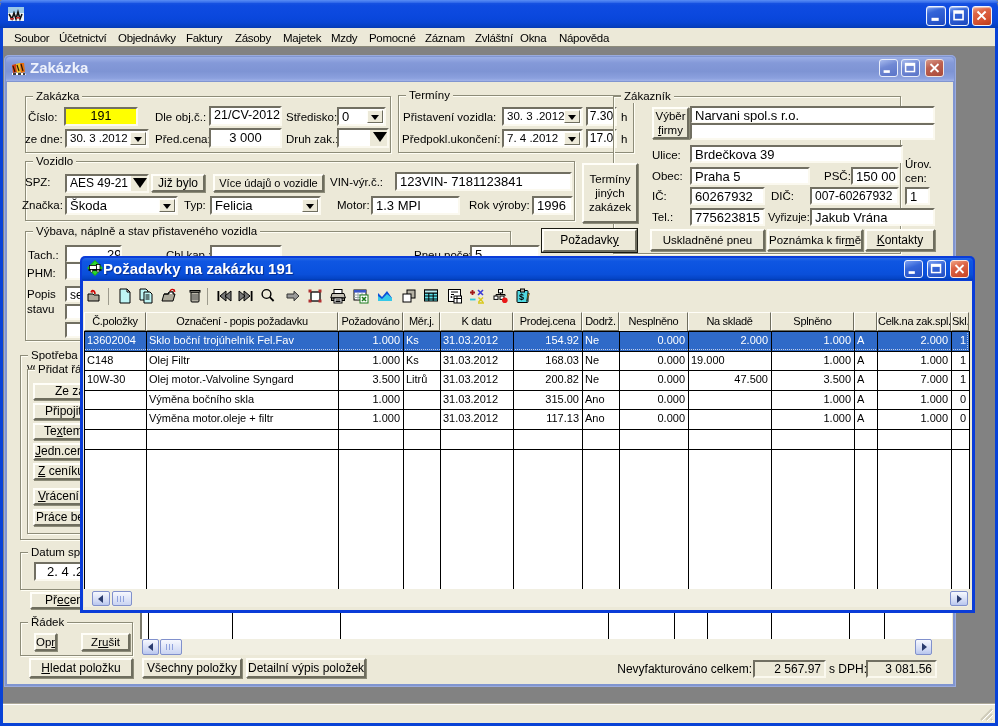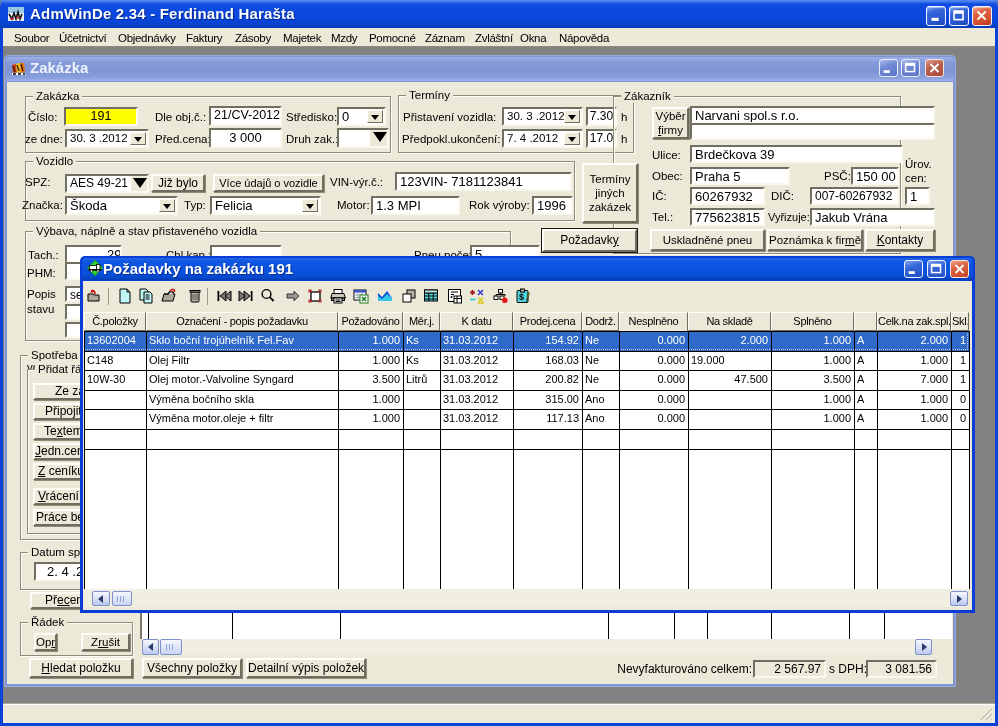--- a/index.html
+++ b/index.html
@@ -70,21 +70,20 @@
      background:repeating-linear-gradient(90deg,#8fa2dd 0,#8fa2dd 1px,transparent 1px,transparent 3px);}
   .arr{position:absolute;left:50%;top:50%;width:0;height:0;}
 </style></head>
 <body>
 <div id="app">
 
   <div class="abs appborder" style="left:0;top:26px;width:3px;height:700px;"></div>
   <div class="abs appborder" style="left:995px;top:26px;width:3px;height:700px;"></div>
   <div class="abs appborder" style="left:0;top:723px;width:998px;height:3px;"></div>
   <div class="abs" id="titlebar"></div>
-  <div class="abs apptitle">AdmWinDe 2.34 - Ferdinand Harašta</div>
   <div class="abs" id="appicon" style="left:8px;top:6px;width:17px;height:17px;"><svg width="17" height="17" viewBox="0 0 17 17">
         <rect x="0" y="1" width="16" height="14" fill="#eef4fa"></rect>
         <rect x="0" y="1" width="16" height="6" fill="#9cc8e8"></rect>
         <path d="M1 8 l3 5 2-6 2 6 2-7 2 7 2-5" fill="none" stroke="#111" stroke-width="1.6"></path>
         <rect x="2" y="12" width="4" height="1.6" fill="#c03030"></rect>
         <rect x="8" y="11" width="4" height="1.6" fill="#c03030"></rect>
       </svg></div>
   <div class="abs xpbtn" style="left:926px;">
       <svg class="glyph" viewBox="0 0 20 20">
         <rect x="5" y="12" width="8" height="3.4" fill="#fff"></rect>
@@ -181,21 +180,21 @@
           <span class="grplbl">Zákazník</span>
         </div>
       <div class="btn" style="left:645px;top:25px;width:37px;height:32px;font-size:11.5px;line-height:14px;">Výběr<br><u>f</u>irmy</div>
       <div class="fld" style="left:683px;top:24px;width:245px;height:18px;font-size:13px;">Narvani spol.s r.o.</div>
       <div class="fld" style="left:683px;top:41px;width:245px;height:17px;"></div>
       <div class="lbl" style="left:645px;top:67px;">Ulice:</div>
       <div class="fld" style="left:683px;top:63px;width:213px;height:18px;font-size:13px;">Brdečkova 39</div>
       <div class="lbl" style="left:898px;top:76px;">Úrov.</div>
       <div class="lbl" style="left:898px;top:90px;">cen:</div>
       <div class="lbl" style="left:645px;top:88px;">Obec:</div>
-      <div class="fld" style="left:683px;top:85px;width:100px;height:18px;font-size:13px;">Praha 5</div>
+      <div class="fld" style="left:683px;top:85px;width:120px;height:18px;font-size:13px;">Praha 5</div>
       <div class="lbl" style="left:817px;top:88px;">PSČ:</div>
       <div class="fld" style="left:844px;top:85px;width:48px;height:18px;font-size:13px;">150 00</div>
       <div class="lbl" style="left:645px;top:108px;">IČ:</div>
       <div class="fld" style="left:683px;top:105px;width:75px;height:18px;font-size:13px;">60267932</div>
       <div class="lbl" style="left:764px;top:108px;">DIČ:</div>
       <div class="fld" style="left:803px;top:105px;width:89px;height:18px;font-size:12px;">007-60267932</div>
       <div class="fld" style="left:898px;top:105px;width:25px;height:18px;font-size:13px;">1</div>
       <div class="lbl" style="left:645px;top:129px;">Tel.:</div>
       <div class="fld" style="left:683px;top:126px;width:75px;height:18px;font-size:13px;">775623815</div>
       <div class="lbl" style="left:761px;top:129px;font-size:11px;">Vyřizuje:</div>

